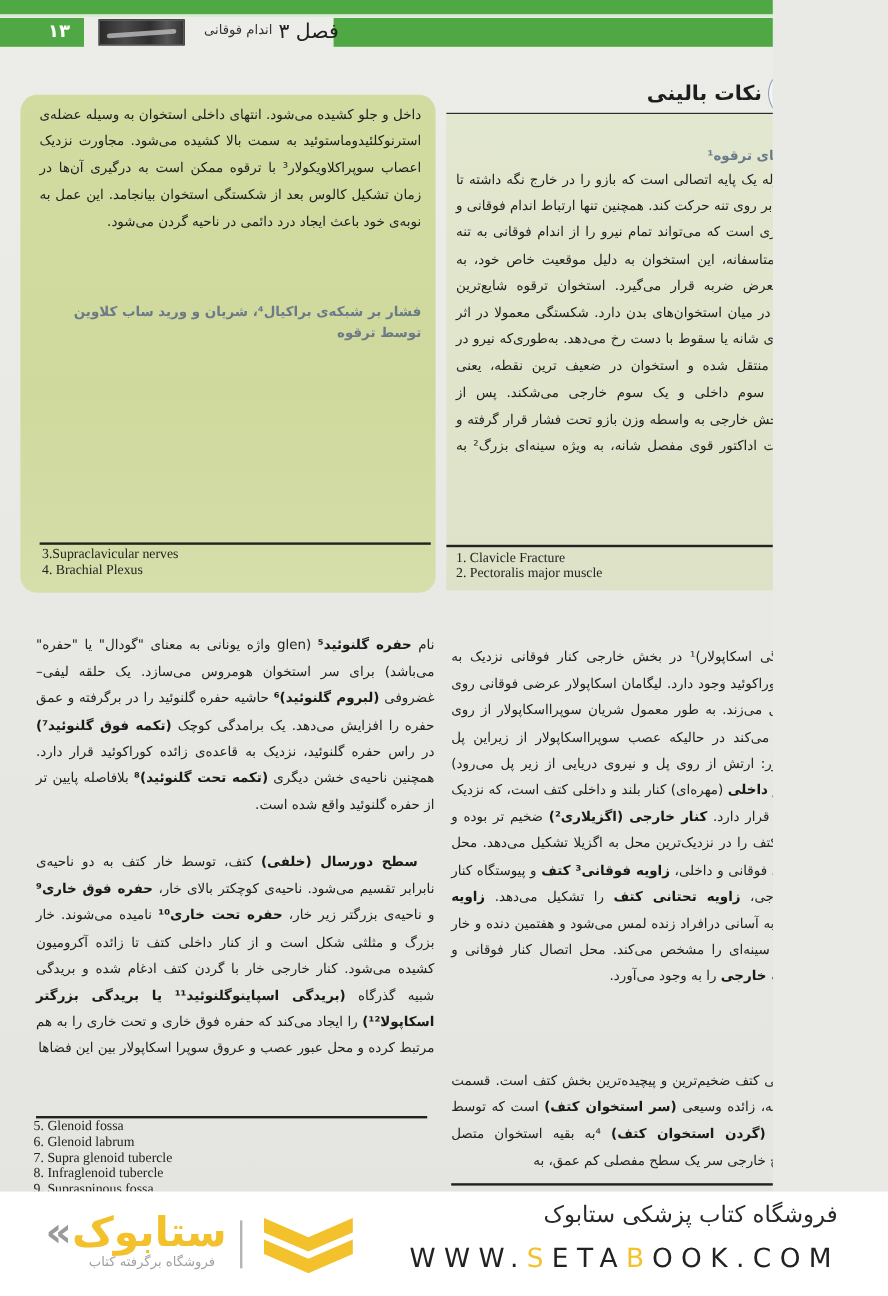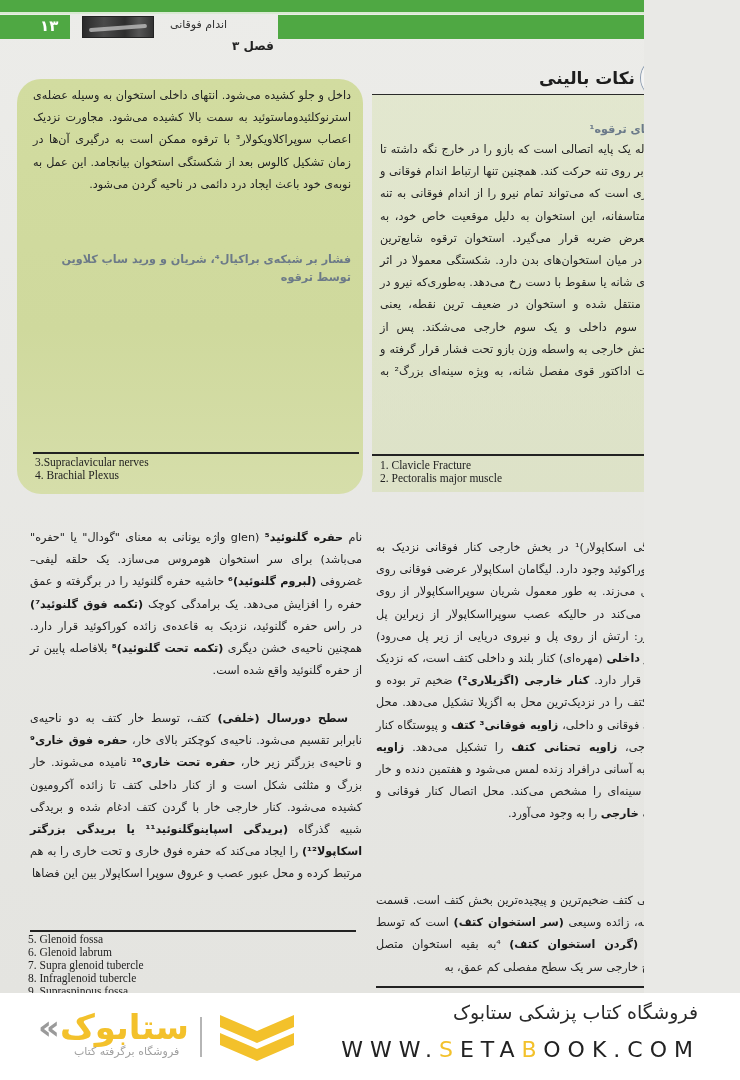--- a/index.html
+++ b/index.html
@@ -40,27 +40,27 @@
   }
   .xray-thumb::after {
     content: ""; position: absolute; left: 6px; top: 9px; width: 58px; height: 4px;
     background: #bdbdbd; border-radius: 3px; transform: rotate(-4deg); opacity: .8;
   }
   .section-label {
     position: absolute; left: 170px; top: 3px; font-size: 11px; color: #333;
     direction: rtl; font-family: "DejaVu Sans", sans-serif;
   }
   .chapter-label {
-    position: absolute; left: 232px; top: 2px; font-size: 12px; font-weight: bold; color: #222; direction: rtl; margin-top: 22px;
+    position: absolute; left: 232px; top: 2px; font-size: 17px; font-weight: normal; color: #222; direction: rtl;
   }
   
   .green-box {
     position: absolute; left: 17px; top: 79px; width: 346px; height: 415px;
     background: linear-gradient(180deg, #d2dca0 0%, #cfd99d 60%, #d6deaa 100%);
-    border-radius: 24px;
+    border-radius: 14px;
   }
   .clinical-box {
     position: absolute; left: 372px; top: 94px; width: 342px; height: 398px;
     border: 1.5px solid #2a2a2a; border-left: none; border-bottom: none;
     background: linear-gradient(180deg, rgba(220,228,190,.6), rgba(210,220,170,.5));
   }
   .clinical-box-bottom {
     position: absolute; left: 372px; top: 492px; width: 342px; height: 14px;
     border-right: 1.5px solid #2a2a2a;
   }

